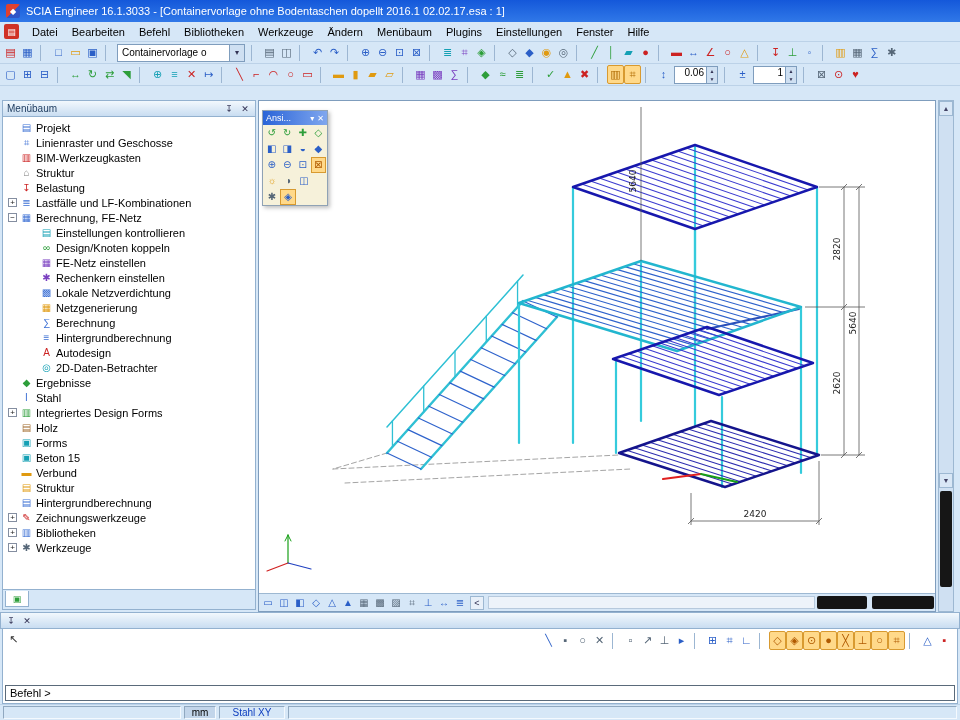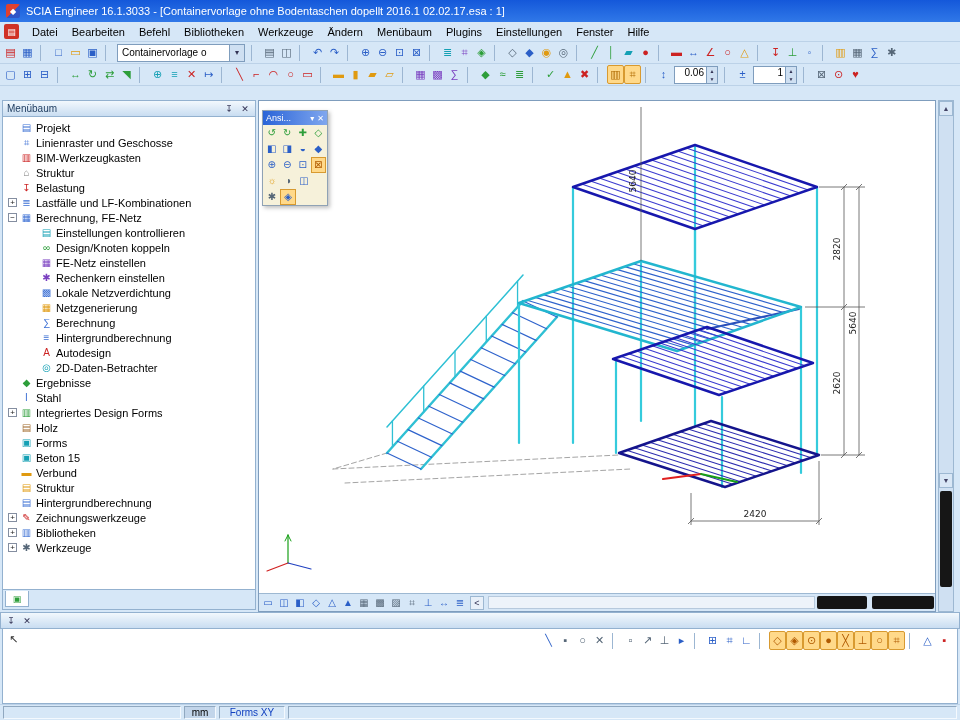--- a/index.html
+++ b/index.html
@@ -840,20 +840,21 @@
         <span style="color: rgb(176, 90, 0);">⌗</span>
       </div>
       <div class="tsep"></div>
       <div class="tbtn">
         <span style="color: rgb(43, 95, 199);">△</span>
       </div>
       <div class="tbtn">
         <span style="color: rgb(204, 34, 34);">▪</span>
       </div>
     </div>
+  <div class="cmd-input">Befehl &gt;</div>
 </div>
 
 <div class="status">
   <div class="seg seg-spacer"></div>
   <div class="seg seg-units">mm</div>
-  <div class="seg seg-plane">Forms XY</div>
+  <div class="seg seg-plane">Stahl XY</div>
   <div class="seg seg-rest"></div>
 </div>
 
 </body></html>

